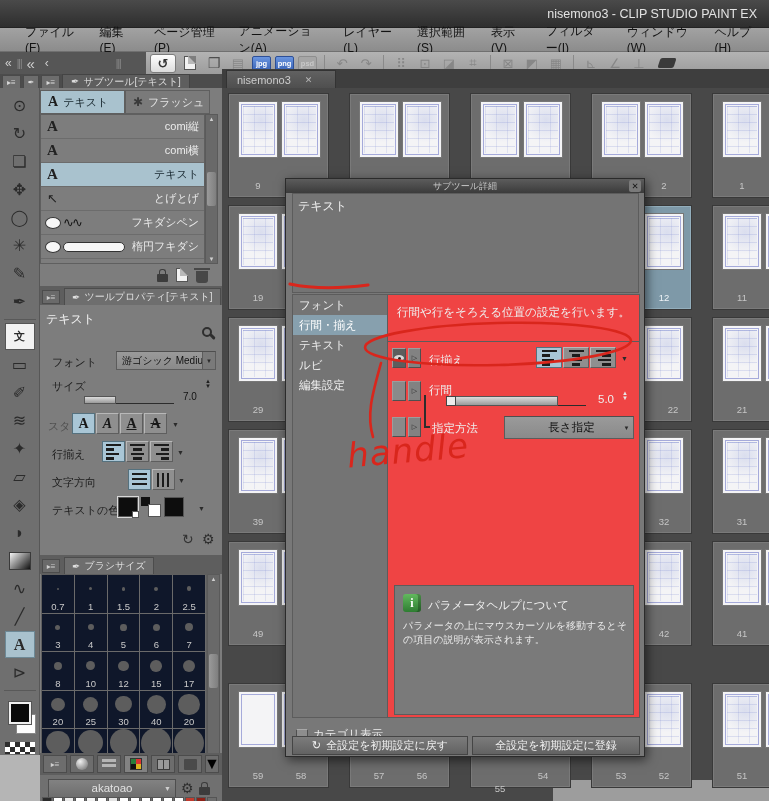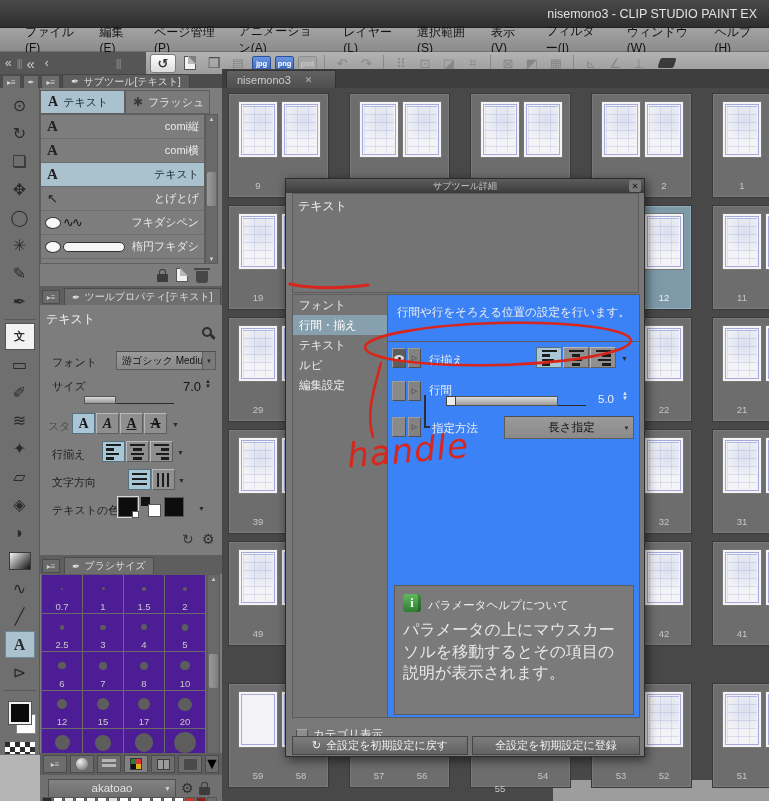--- a/index.html
+++ b/index.html
@@ -120,22 +120,22 @@
   .align-ic{display:flex;flex-direction:column;gap:2px;width:15px;}
   .align-ic i{display:block;height:2.5px;background:#1c1c1c;}
   .al-l i:nth-child(1){width:100%}.al-l i:nth-child(2){width:55%}.al-l i:nth-child(3){width:85%}.al-l i:nth-child(4){width:55%}
   .al-c{align-items:center}.al-c i:nth-child(1){width:100%}.al-c i:nth-child(2){width:55%}.al-c i:nth-child(3){width:85%}.al-c i:nth-child(4){width:55%}
   .al-r{align-items:flex-end}.al-r i:nth-child(1){width:100%}.al-r i:nth-child(2){width:55%}.al-r i:nth-child(3){width:85%}.al-r i:nth-child(4){width:55%}
   .dir-h{width:15px;height:13px;background:repeating-linear-gradient(#1c1c1c 0 2px,transparent 2px 5px);}
   .dir-v{width:13px;height:14px;background:repeating-linear-gradient(90deg,#1c1c1c 0 2px,transparent 2px 5px);}
   .color-sw{width:20px;height:20px;border:1px solid #555;position:relative;}
   .mini-arr{font-size:7px;color:#2a2a2a;}
 
-  .brush-grid{position:absolute;left:1px;top:486px;width:166px;height:193px;background:#4c1d95;
-    border:1px solid #5f5f5f;display:grid;grid-template-columns:repeat(4,1fr);overflow:hidden;}
+  .brush-grid{position:absolute;left:1px;top:486px;width:166px;height:193px;background:#0f172a;
+    border:1px solid #5f5f5f;display:grid;grid-template-columns:repeat(5,1fr);overflow:hidden;}
   .bcell{border-right:1px solid #6a6a6a;border-bottom:1px solid #6a6a6a;height:38.5px;position:relative;
     display:flex;align-items:center;justify-content:center;}
   .bdot{background:#5d5d5d;border-radius:50%;margin-bottom:10px;}
   .bnum{position:absolute;bottom:1px;width:100%;text-align:center;font-size:9.5px;color:#cacaca;}
 
   .colortabs{position:absolute;left:0;top:665px;width:182px;height:22px;background:#5e5e5e;
     display:flex;align-items:center;gap:3px;padding-left:3px;}
   .ctab{width:24px;height:18px;background:#6d6d6d;border:1px solid #4c4c4c;display:flex;align-items:center;justify-content:center;}
   .ctab.sel{background:#828282;}
   .c-sphere{width:12px;height:12px;border-radius:50%;background:radial-gradient(circle at 35% 30%,#f0f0f0,#666);}
@@ -175,39 +175,39 @@
     box-shadow:2px 3px 10px rgba(0,0,0,.55);z-index:50;margin-top:45px;}
   .dlg-title{position:absolute;left:0;top:0;width:100%;height:14px;background:linear-gradient(#5c5c5c,#3b3b3b);
     color:#c9c9c9;font-size:9px;display:flex;align-items:center;justify-content:center;}
   .dlg-close{position:absolute;right:3px;top:1px;width:12px;height:12px;background:#7a7a7a;border-radius:2px;
     color:#161616;font-size:8.5px;font-weight:bold;display:flex;align-items:center;justify-content:center;}
   .dlg-toolname{position:absolute;left:6px;top:14px;width:347px;height:100px;background:#747474;border:1px solid #5c5c5c;
     color:#f0f0f0;font-size:12px;padding:4px 0 0 5px;}
   .dlg-side{position:absolute;left:6px;top:115px;width:96px;height:424px;background:#747474;border:1px solid #5c5c5c;}
   .cat{height:20px;display:flex;align-items:center;padding-left:6px;font-size:11.5px;color:#ededed;}
   .cat.sel{background:#87a0ae;color:#fff;}
-  .dlg-pane{position:absolute;left:102px;top:115px;width:252px;height:424px;background:#3b82f6;border:1px solid #5c5c5c;border-left:none;}
+  .dlg-pane{position:absolute;left:102px;top:115px;width:252px;height:424px;background:#ef4444;border:1px solid #5c5c5c;border-left:none;}
   .dlg-desc{position:absolute;left:9px;top:10px;width:238px;font-size:11.5px;color:#eeeeee;line-height:1.3;}
   .dlg-sep{position:absolute;left:0;top:46px;width:100%;height:1px;background:#5c5c5c;}
   .prm-eye,.prm-box{position:absolute;width:14px;height:20px;border:1px solid #4f4f4f;border-top-color:#9d9d9d;border-left-color:#9d9d9d;}
   .prm-eye{background:#5d5d5d;display:flex;align-items:center;justify-content:center;}
   .eyeball{width:10px;height:6px;background:#d8d8d8;border-radius:50%;position:relative;}
   .eyeball::after{content:'';position:absolute;left:3.5px;top:1.5px;width:3px;height:3px;background:#222;border-radius:50%;}
   .prm-box{background:#8a8a8a;}
   .prm-exp{position:absolute;width:13px;height:20px;border:1px solid #4f4f4f;border-top-color:#9d9d9d;border-left-color:#9d9d9d;
     background:#828282;color:#2a2a2a;font-size:7px;display:flex;align-items:center;justify-content:center;}
   .prm-label{position:absolute;font-size:11.5px;color:#eeeeee;}
   .conn{position:absolute;background:#2d2d2d;}
   .help-box{position:absolute;left:6px;top:290px;width:240px;height:130px;border:1px solid #5c5c5c;background:#7a7a7a;}
   .help-ic{position:absolute;left:8px;top:8px;width:18px;height:18px;border-radius:3px;
     background:linear-gradient(#62b95e,#2e7d32);color:#fff;font-weight:bold;font-size:12px;
     font-family:"Liberation Serif","DejaVu Serif",serif;display:flex;align-items:center;justify-content:center;
     box-shadow:inset -3px 0 0 rgba(0,0,0,.25);}
   .help-title{position:absolute;left:33px;top:12px;font-size:11.5px;color:#efefef;}
-  .help-body{position:absolute;left:8px;top:33px;width:226px;font-size:16px;color:#e9e9e9;line-height:1.35;}
+  .help-body{position:absolute;left:8px;top:33px;width:226px;font-size:10px;color:#e9e9e9;line-height:1.35;}
   .dlg-check{position:absolute;left:10px;top:548px;display:flex;align-items:center;gap:5px;color:#ededed;font-size:11.5px;}
   .chk{width:12px;height:12px;background:#8d8d8d;border:1px solid #4f4f4f;border-top-color:#a8a8a8;}
   .dlg-btn{position:absolute;top:557px;height:19px;background:linear-gradient(#7c7c7c,#626262);border:1px solid #454545;
     color:#f1f1f1;font-size:11px;display:flex;align-items:center;justify-content:center;gap:5px;}
 
   .anno{left:0;top:0;z-index:60;pointer-events:none;}
 </style>
 </head>
 <body>
 
@@ -417,21 +417,21 @@
       <div class="tp-title">テキスト</div>
       <div class="mag" style="right:10px;top:22px;"></div>
 
       <div class="abs tp-row-label" style="left:12px;top:50px;">フォント</div>
       <div class="abs dropdown" style="left:76px;top:46px;width:100px;height:19px;">
         <span>游ゴシック Medium</span>
         <span class="arr">▼</span>
       </div>
 
       <div class="abs tp-row-label" style="left:12px;top:74px;">サイズ</div>
-      <div class="abs" style="left:143px;top:74px;font-size:13px;color:#141414;">7.0</div>
+      <div class="abs" style="left:143px;top:86px;font-size:10px;color:#141414;">7.0</div>
       <div class="abs spin" style="left:165px;top:74px;">
         <span>▲</span>
         <span>▼</span>
       </div>
       <div class="slider-line" style="left:44px;top:98px;width:90px;"></div>
       <div class="slider-fill" style="left:44px;top:91px;width:32px;height:8px;"></div>
 
       <div class="abs tp-row-label dim" style="left:8px;top:114px;">スタ</div>
       <div class="abs" style="left:32px;top:108px;display:flex;gap:1px;" id="stylebtns">
           <div class="sq-btn sel">
@@ -743,21 +743,21 @@
       <div class="spread" style="left: 248px; top: 229px;">
         <div class="pg sketch" style="left: 9px;"></div>
         <div class="pnum" style="left: 9px;">25</div>
         <div class="pg sketch" style="left: 52px;"></div>
         <div class="pnum" style="left: 52px;">24</div>
       </div>
       <div class="spread" style="left: 369px; top: 229px;">
         <div class="pg sketch" style="left: 9px;"></div>
         <div class="pnum" style="left: 9px;">23</div>
         <div class="pg sketch" style="left: 52px;"></div>
-        <div class="pnum" style="left: 52px;">22</div>
+        <div class="pnum" style="left: 61px;">22</div>
       </div>
       <div class="spread" style="left: 490px; top: 229px;">
         <div class="pg sketch" style="left: 9px;"></div>
         <div class="pnum" style="left: 9px;">21</div>
         <div class="pg sketch" style="left: 52px;"></div>
         <div class="pnum" style="left: 52px;">20</div>
       </div>
       <div class="spread" style="left: 6px; top: 341px;">
         <div class="pg sketch" style="left: 9px;"></div>
         <div class="pnum" style="left: 9px;">39</div>

